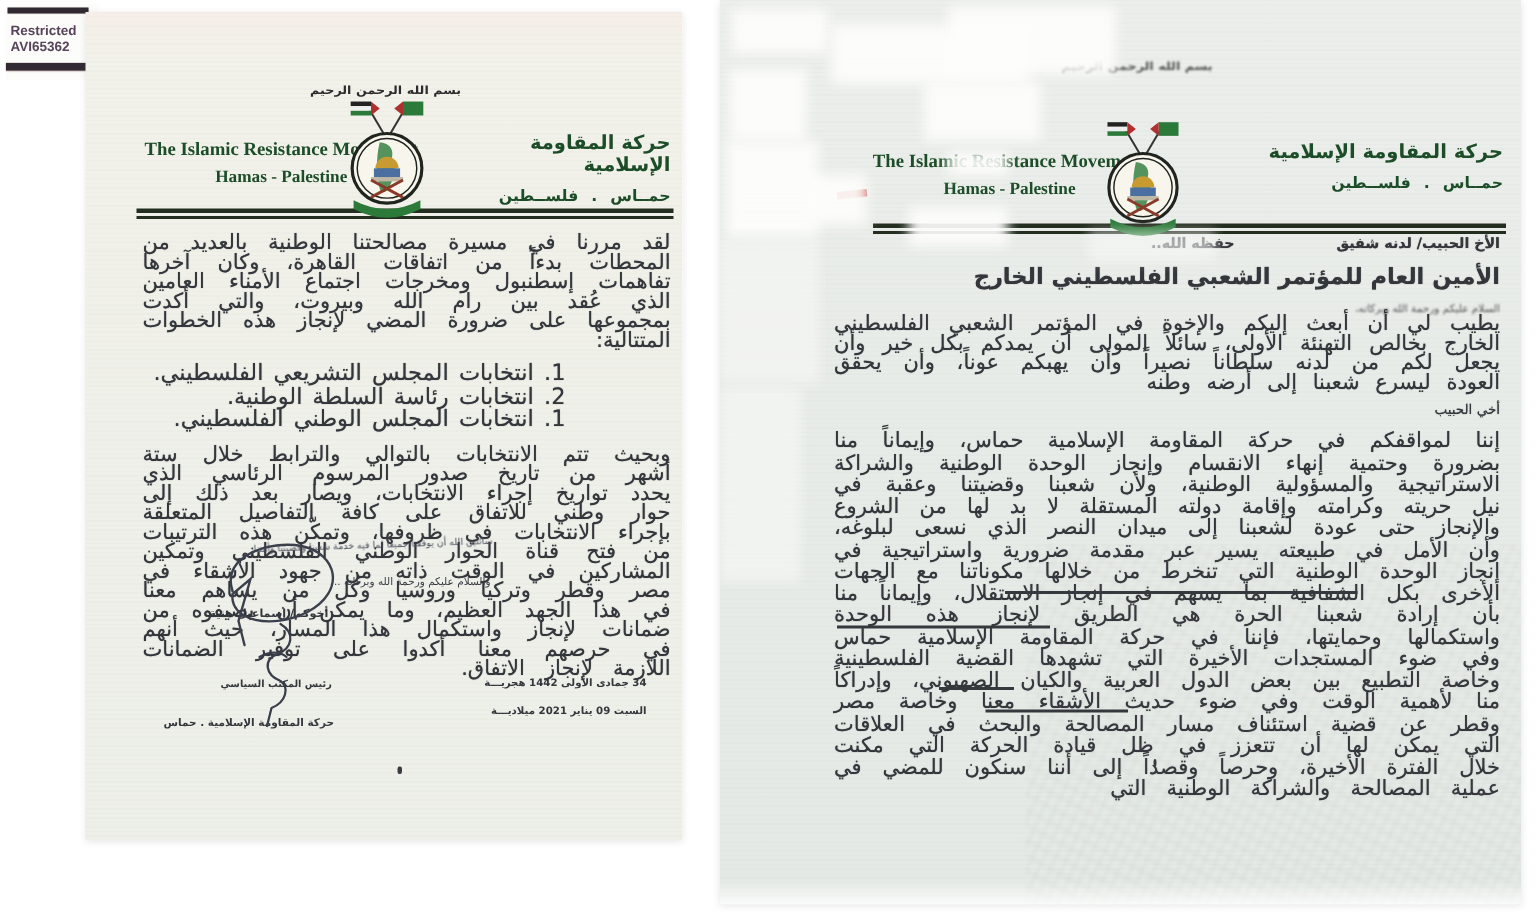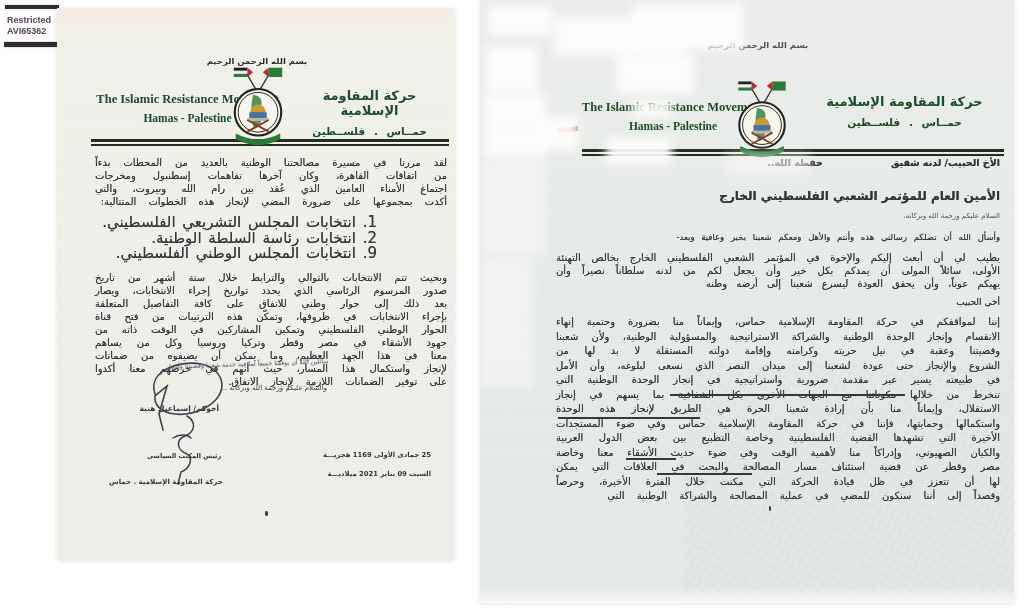--- a/index.html
+++ b/index.html
@@ -31,29 +31,29 @@
       repeating-linear-gradient(28deg, rgba(170,120,135,.07) 0 3px, transparent 3px 9px); }
   .fade-bottom { position:absolute; left:0; right:0; bottom:0; height:16px; pointer-events:none;
     background:linear-gradient(180deg, rgba(255,255,255,0), rgba(255,255,255,.8)); }
 
   
   .basmala { position:absolute; text-align:center; font-weight:bold; color:#2c2c2e;
     font-size:8.5px; transform:scale(1,.88); filter:blur(.45px); }
   .lh-en { position:absolute; text-align:center; color:#1d4d28; font-family:"Liberation Serif", serif; font-weight:bold; filter:blur(.25px); }
   .lh-en .l1 { font-size:12.5px; }
   .lh-en .l2 { font-size:11.5px; margin-top:5px; }
-  .lh-ar { position:absolute; text-align:center; color:#1d4d28; font-weight:bold; filter:blur(.25px); }
+  .lh-ar { position:absolute; color:#1d4d28; font-weight:bold; filter:blur(.25px); }
   .lh-ar .a1 { font-size:13px; }
   .lh-ar .a2 { font-size:10.5px; margin-top:7px; word-spacing:5px; }
   .rule { position:absolute; background:#242e20; filter:blur(.2px); }
   .emblem { position:absolute; z-index:3; }
 
   
   .flow { position:absolute; direction:rtl; color:#33363b; }
-  .para { font-size:10px; line-height:13px; text-align:justify; word-spacing:9px; margin:0 0 7px 0;
+  .para { font-size:14px; line-height:13px; text-align:justify; word-spacing:9px; margin:0 0 7px 0;
     filter:blur(.32px); text-shadow:0 0 .6px rgba(50,52,58,.75); }
   .list { margin:2px 70px 9px 0; }
   .list-item { font-size:15px; line-height:15.5px; word-spacing:2px; filter:blur(.3px); text-shadow:0 0 .6px rgba(50,52,58,.75); }
   .bold { font-weight:bold; }
 
   
   .hand-note { position:absolute; direction:rtl; font-size:6.3px; color:#474b58; transform:rotate(-2deg); filter:blur(.45px); white-space:nowrap; }
   .scribble { position:absolute; z-index:4; }
   .closing { position:absolute; direction:rtl; font-size:7px; color:#3a3d44; filter:blur(.35px); white-space:nowrap; }
   .signer-name { position:absolute; direction:rtl; font-size:7.5px; font-weight:bold; color:#33363b; filter:blur(.3px); white-space:nowrap; }
@@ -61,21 +61,21 @@
   .signer-org { position:absolute; direction:rtl; font-size:7px; font-weight:bold; color:#33363b; filter:blur(.3px); white-space:nowrap; }
   .dates { position:absolute; direction:rtl; text-align:right; }
   .date-line { font-size:6.8px; font-weight:bold; line-height:19px; color:#33363b; filter:blur(.3px); white-space:nowrap; }
   .dot-mark { position:absolute; background:#3a3a3e; border-radius:40%; }
 
   
   .rflow { position:absolute; direction:rtl; color:#33363b; }
   .addr-line1 { display:flex; font-size:9.5px; }
   .addr-line1 .honorific { margin-inline-start:68px; }
   .addr-line1 span { font-weight:bold; filter:blur(.3px); text-shadow:0 0 .6px rgba(50,52,58,.8); }
-  .addr-line2 { font-size:12px; margin-top:21px; filter:blur(.3px); text-shadow:0 0 .6px rgba(50,52,58,.8); }
+  .addr-line2 { font-size:15px; margin-top:7px; filter:blur(.3px); text-shadow:0 0 .6px rgba(50,52,58,.8); }
   .salam { font-size:7px; margin-top:9px; opacity:.85; filter:blur(.55px); }
   .rflow .intro1 { margin-top:11px; word-spacing:4px; font-size:8.5px; }
   .rflow .intro2 { word-spacing:6px; }
   .subhead { font-size:9px; margin:5px 0 8px 0; filter:blur(.3px); text-shadow:0 0 .6px rgba(50,52,58,.8); }
   .para.main { line-height:14.5px; }
 
   .patch { position:absolute; background:rgba(253,253,251,.92); filter:blur(4px); z-index:5; pointer-events:none; }
   .patch.soft { background:rgba(248,249,246,.6); }
   .uline { position:absolute; height:1.5px; background:#35383d; filter:blur(.3px); z-index:6; }
   .red-dash { position:absolute; width:20px; height:4.5px; background:#c4544b; transform:rotate(-6deg); filter:blur(.4px); }
@@ -130,21 +130,21 @@
         <line x1="24" y1="64" x2="46" y2="76" stroke="#8a3a28" stroke-width="2"></line>
         <path d="M12 78 Q35 90 58 78 L58 84 Q35 96 12 84 Z" fill="#2c7a3a"></path>
       </svg>
     </div>
 
     <div class="flow" style="top:148px; left:38px; width:352px;">
       <p class="para">لقد مررنا في مسيرة مصالحتنا الوطنية بالعديد من المحطات بدءاً من اتفاقات القاهرة، وكان آخرها تفاهمات إسطنبول ومخرجات اجتماع الأمناء العامين الذي عُقد بين رام الله وبيروت، والتي أكدت بمجموعها على ضرورة المضي لإنجاز هذه الخطوات المتتالية:</p>
       <div class="list">
           <div class="list-item">1. انتخابات المجلس التشريعي الفلسطيني.</div>
           <div class="list-item">2. انتخابات رئاسة السلطة الوطنية.</div>
-          <div class="list-item">9. انتخابات المجلس الوطني الفلسطيني.</div>
+          <div class="list-item">1. انتخابات المجلس الوطني الفلسطيني.</div>
         </div>
       <p class="para">وبحيث تتم الانتخابات بالتوالي والترابط خلال ستة أشهر من تاريخ صدور المرسوم الرئاسي الذي يحدد تواريخ إجراء الانتخابات، ويصار بعد ذلك إلى حوار وطني للاتفاق على كافة التفاصيل المتعلقة بإجراء الانتخابات في ظروفها، وتمكّن هذه الترتيبات من فتح قناة الحوار الوطني الفلسطيني وتمكين المشاركين في الوقت ذاته من جهود الأشقاء في مصر وقطر وتركيا وروسيا وكل من يساهم معنا في هذا الجهد العظيم، وما يمكن أن يضيفوه من ضمانات لإنجاز واستكمال هذا المسار، حيث أنهم في حرصهم معنا أكدوا على توفير الضمانات اللازمة لإنجاز الاتفاق.</p>
     </div>
 
     <div class="hand-note" style="top:352px; left:112px;">سائلين الله أن يوفقنا جميعاً لما فيه خدمة شعبنا وقضيتنا وأمتنا</div>
 
     <div class="scribble" style="top:348px; left:80px;">
       <svg width="98" height="76" viewBox="0 0 98 76">
         <path d="M18 38 C10 14 44 4 64 8 C88 13 94 38 68 52 C44 64 16 58 18 40 L30 30 L22 58 L26 74" fill="none" stroke="#3c404c" stroke-width="1.6" stroke-linecap="round"></path>
       </svg>
@@ -157,21 +157,21 @@
     <div class="scribble" style="top:406px; left:106px;">
       <svg width="40" height="72" viewBox="0 0 40 72">
         <path d="M24 2 C34 8 32 18 22 22 C12 26 14 36 24 40 C30 44 28 54 18 58 L15 70 M10 24 C16 20 24 20 28 24" fill="none" stroke="#3a3e4a" stroke-width="1.5" stroke-linecap="round"></path>
       </svg>
     </div>
 
     <div class="signer-title" style="top:444px; left:90px;">رئيس المكتب السياسي</div>
     <div class="signer-org" style="top:470px; left:52px;">حركة المقاومة الإسلامية . حماس</div>
 
     <div class="dates" dir="rtl" style="top:438px; right:24px; width:100px;">
-      <div class="date-line">25 جمادى الأولى 1169 هجريـــة</div>
+      <div class="date-line">34 جمادى الأولى 1442 هجريـــة</div>
       <div class="date-line">السبت 09 يناير 2021 ميلاديـــة</div>
     </div>
 
     <div class="dot-mark" style="top:503px; left:208px; width:3px; height:5px;"></div>
   </div>
 
   <div class="page right">
     <div class="texture"></div>
 
     <div class="basmala" dir="rtl" style="top:40px; left:198px; width:160px; opacity:.8; filter:blur(.7px);">بسم الله الرحمن الرحيم</div>
@@ -212,21 +212,20 @@
       </svg>
     </div>
 
     <div class="rflow" style="top:157px; left:76px; width:444px;">
       <div class="addr-line1">
         <span>الأخ الحبيب/ لدنه شفيق</span>
         <span class="honorific">حفظه الله..</span>
       </div>
       <div class="addr-line2 bold">الأمين العام للمؤتمر الشعبي الفلسطيني الخارج</div>
       <div class="salam">السلام عليكم ورحمة الله وبركاته،</div>
-      <p class="para intro1">وأسأل الله أن تصلكم رسالتي هذه وأنتم والأهل ومعكم شعبنا بخير وعافية وبعد-</p>
       <p class="para intro2">يطيب لي أن أبعث إليكم والإخوة في المؤتمر الشعبي الفلسطيني الخارج بخالص التهنئة الأولى، سائلاً المولى أن يمدكم بكل خير وأن يجعل لكم من لدنه سلطاناً نصيراً وأن يهبكم عوناً، وأن يحقق العودة ليسرع شعبنا إلى أرضه وطنه</p>
       <div class="subhead">أخي الحبيب</div>
       <p class="para main">إننا لمواقفكم في حركة المقاومة الإسلامية حماس، وإيماناً منا بضرورة وحتمية إنهاء الانقسام وإنجاز الوحدة الوطنية والشراكة الاستراتيجية والمسؤولية الوطنية، ولأن شعبنا وقضيتنا وعقبة في نيل حريته وكرامته وإقامة دولته المستقلة لا بد لها من الشروع والإنجاز حتى عودة لشعبنا إلى ميدان النصر الذي نسعى لبلوغه، وأن الأمل في طبيعته يسير عبر مقدمة ضرورية واستراتيجية في إنجاز الوحدة الوطنية التي تنخرط من خلالها مكوناتنا مع الجهات الأخرى بكل الشفافية بما يسهم في إنجاز الاستقلال، وإيماناً منا بأن إرادة شعبنا الحرة هي الطريق لإنجاز هذه الوحدة واستكمالها وحمايتها، فإننا في حركة المقاومة الإسلامية حماس وفي ضوء المستجدات الأخيرة التي تشهدها القضية الفلسطينية وخاصة التطبيع بين بعض الدول العربية والكيان الصهيوني، وإدراكاً منا لأهمية الوقت وفي ضوء حديث الأشقاء معنا وخاصة مصر وقطر عن قضية استئناف مسار المصالحة والبحث في العلاقات التي يمكن لها أن تتعزز في ظل قيادة الحركة التي مكنت خلال الفترة الأخيرة، وحرصاً وقصداً إلى أننا سنكون للمضي في عملية المصالحة والشراكة الوطنية التي</p>
     </div>
 
     <div class="patch" style="left:8px; top:6px; width:64px; height:30px;"></div>
     <div class="patch" style="left:74px; top:16px; width:132px; height:40px;"></div>
     <div class="patch" style="left:152px; top:4px; width:112px; height:46px;"></div>
     <div class="patch" style="left:6px; top:46px; width:52px; height:48px;"></div>
     <div class="patch" style="left:136px; top:54px; width:78px; height:40px;"></div>

